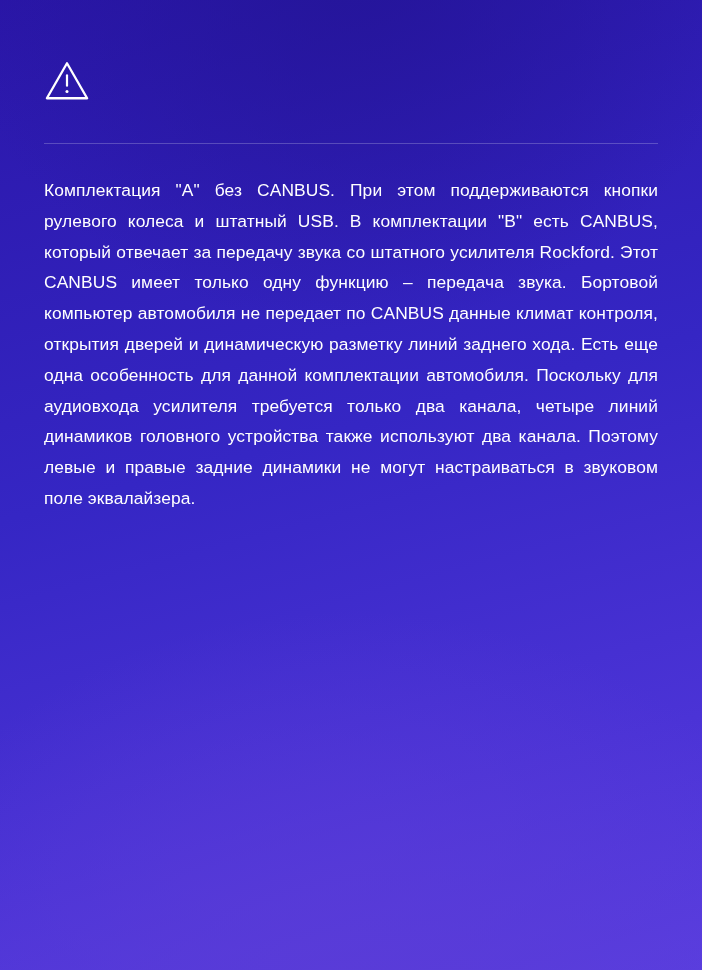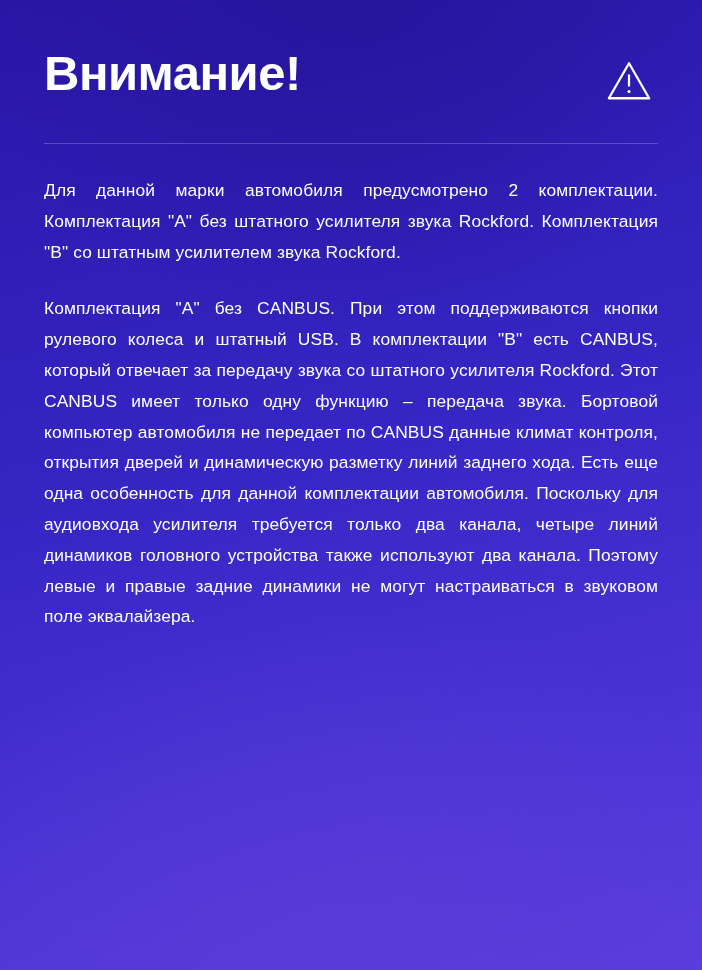--- a/index.html
+++ b/index.html
@@ -70,30 +70,28 @@
   .para.last {
     margin-bottom: 0;
   }
 </style>
 </head>
 <body>
 
 <div class="page">
 
   <div class="header">
-    <h1 class="title">Внимание!</h1>
     <span class="warning-icon">
       <svg viewBox="0 0 48 48" width="46" height="46" fill="none" xmlns="http://www.w3.org/2000/svg">
         <path d="M24 5.5 L45 42 L3 42 Z" stroke="#ffffff" stroke-width="2.4" stroke-linejoin="round" fill="none"></path>
         <rect x="22.85" y="17" width="2.3" height="13" rx="1.15" fill="#ffffff"></rect>
         <circle cx="24" cy="35" r="1.6" fill="#ffffff"></circle>
       </svg>
     </span>
   </div>
 
   <div class="divider"></div>
 
   <div class="body-text">
-    <p class="para">Для данной марки автомобиля предусмотрено 2 комплектации. Комплектация "A" без штатного усилителя звука Rockford. Комплектация "B" со штатным усилителем звука Rockford.</p>
     <p class="para last">Комплектация "A" без CANBUS. При этом поддерживаются кнопки рулевого колеса и штатный USB. В комплектации "B" есть CANBUS, который отвечает за передачу звука со штатного усилителя Rockford. Этот CANBUS имеет только одну функцию – передача звука. Бортовой компьютер автомобиля не передает по CANBUS данные климат контроля, открытия дверей и динамическую разметку линий заднего хода. Есть еще одна особенность для данной комплектации автомобиля. Поскольку для аудиовхода усилителя требуется только два канала, четыре линий динамиков головного устройства также используют два канала. Поэтому левые и правые задние динамики не могут настраиваться в звуковом поле эквалайзера.</p>
   </div>
 
 </div>
 
 </body></html>

